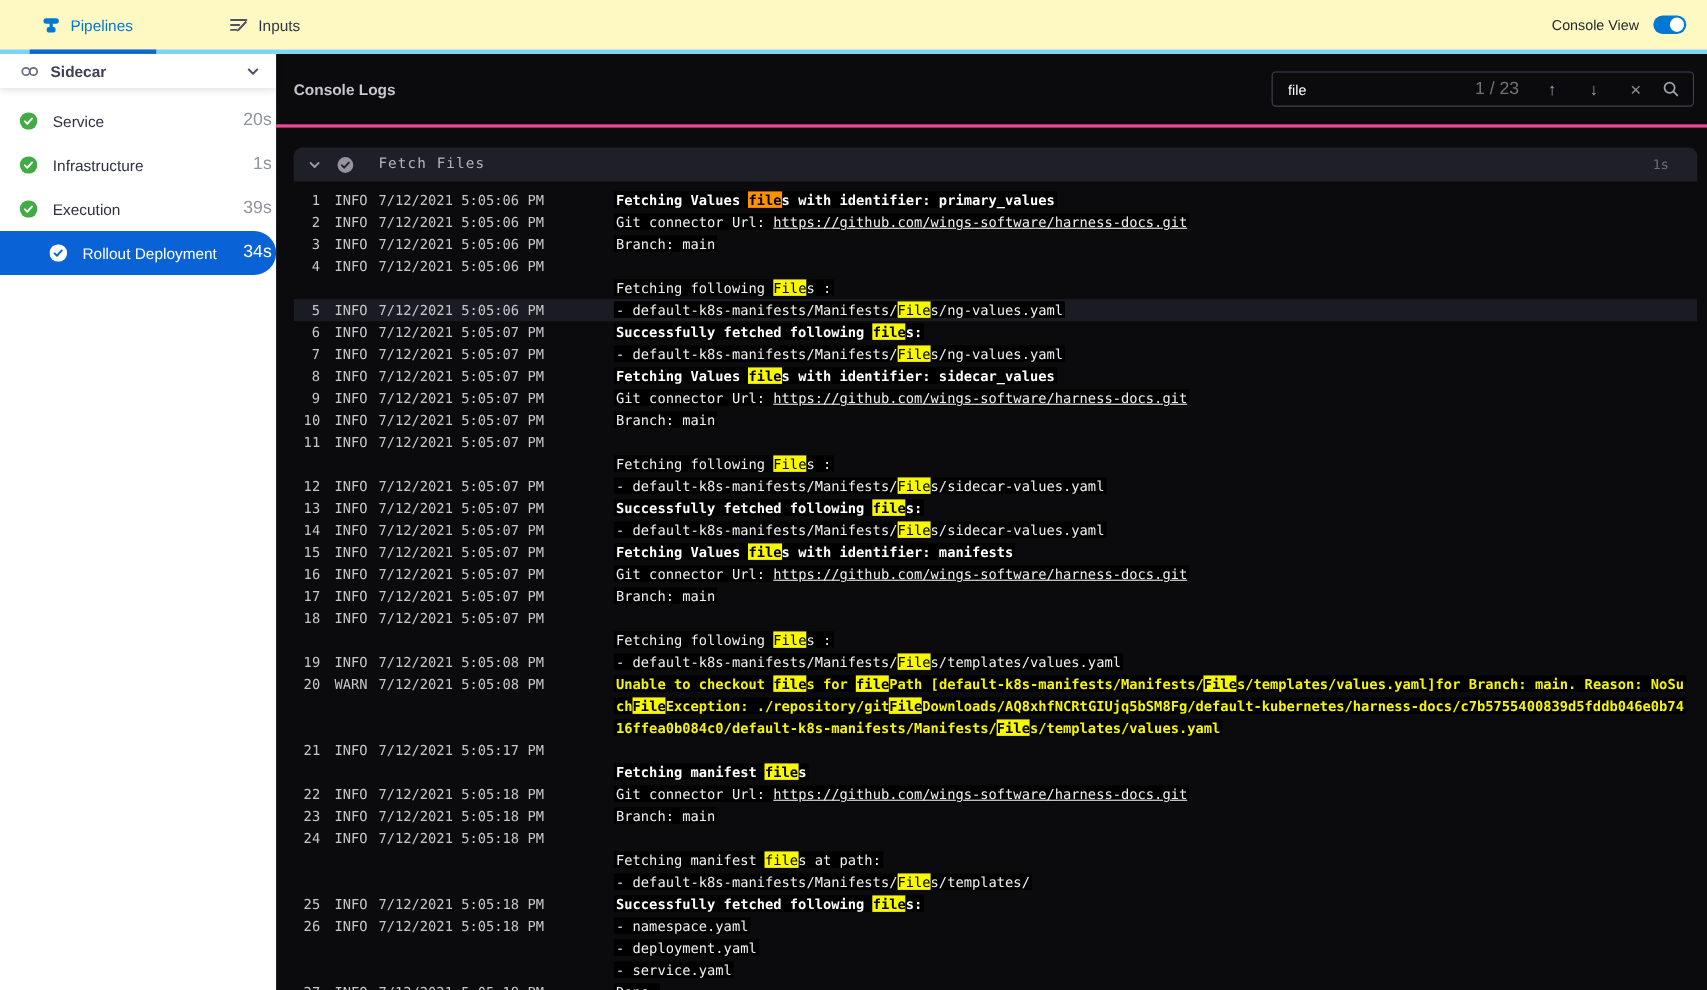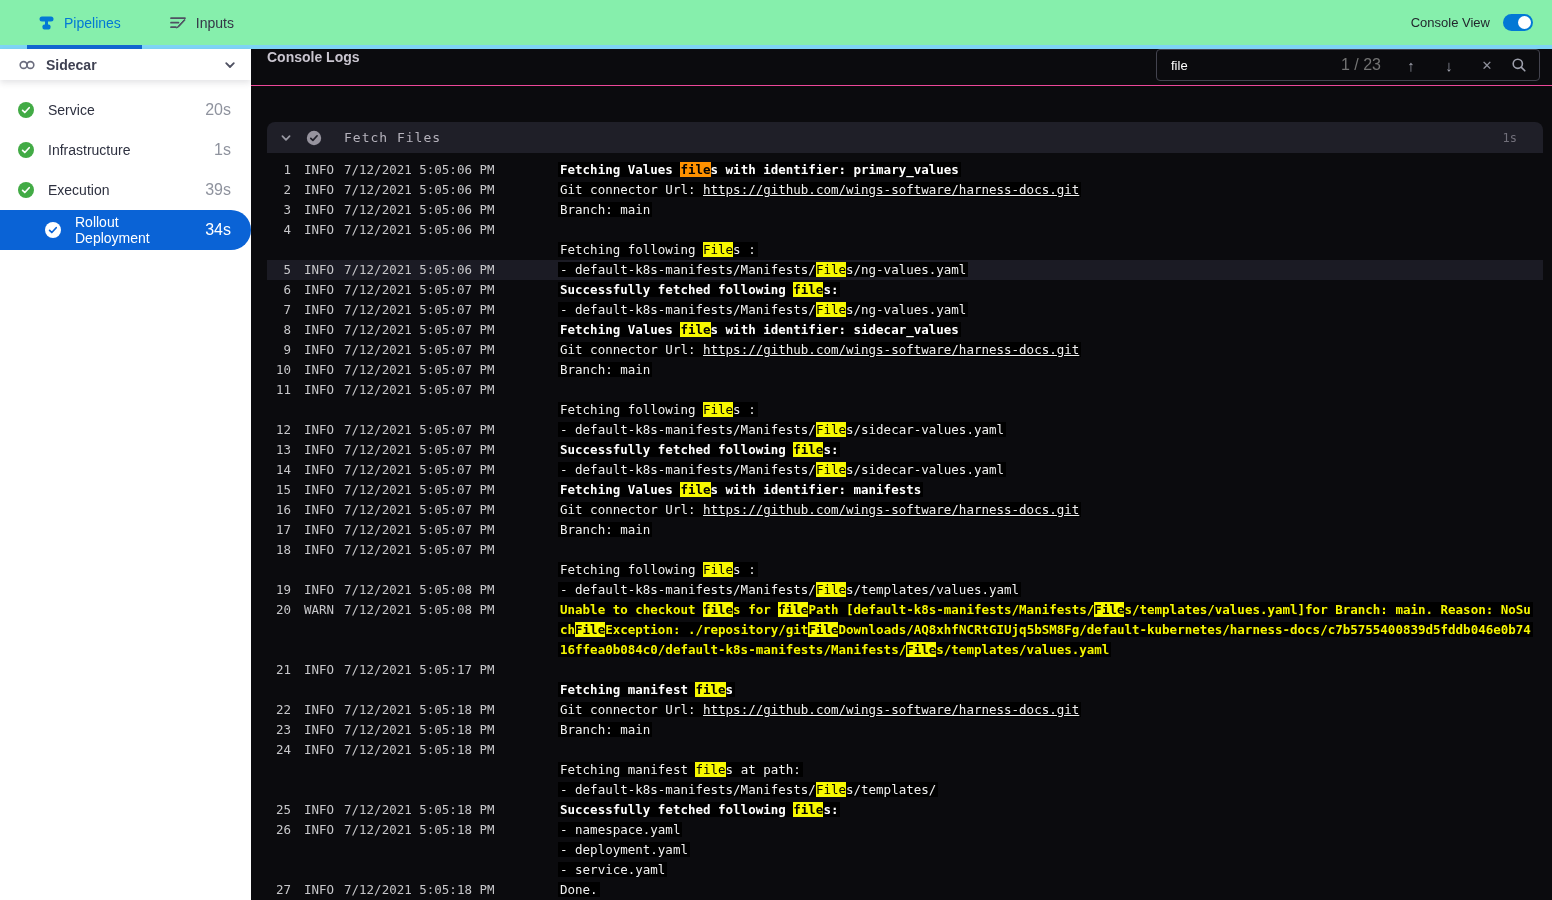--- a/index.html
+++ b/index.html
@@ -1,50 +1,50 @@
 <!DOCTYPE html>
 <html><head>
 <meta charset="utf-8">
 <style>
   html,body{margin:0;padding:0;width:1552px;height:900px;overflow:hidden;background:#fff;
     font-family:"Liberation Sans",sans-serif;}
   *{box-sizing:border-box}
 
   
-  .top-nav{height:45px;background:#86efac;display:flex;align-items:center;padding-left:38px;}
+  .top-nav{height:45px;background:#fef9c3;display:flex;align-items:center;padding-left:38px;gap:39px;}
   .tab{display:flex;align-items:center;gap:9px;font-size:14px;font-weight:500;color:#343647;cursor:pointer;}
   .tab + .tab{margin-left:48px;}
   .tab.active{color:#0278d5;}
   .nav-right{margin-left:auto;display:flex;align-items:center;gap:13px;padding-right:19px;}
   .nav-right .cv-label{font-size:13px;color:#22272d;}
   .toggle{width:30px;height:17px;border-radius:9px;background:#cfd3da;position:relative;cursor:pointer;}
   .toggle.on{background:#0278d5;}
   .toggle .knob{position:absolute;top:2px;left:2px;width:13px;height:13px;border-radius:50%;background:#fff;}
   .toggle.on .knob{left:auto;right:2px;}
   .accent-bar{height:4px;background:#7ed4f5;position:relative;}
   .accent-active{position:absolute;left:27px;top:0;width:115px;height:4px;background:#1266d1;}
 
   
   .app{display:flex;height:851px;}
   .sidebar{width:251px;background:#fff;flex:none;display:flex;flex-direction:column;}
   .stage-header{height:31px;display:flex;align-items:center;gap:10px;padding:0 14px 0 18px;
     box-shadow:0 3px 6px rgba(40,41,61,.12);position:relative;z-index:2;cursor:pointer;}
   .stage-label{font-size:14px;font-weight:600;color:#3f4152;flex:1;}
   .steps{padding-top:10px;}
-  .step{height:40px;display:flex;align-items:center;padding-left:18px;padding-right:20px;gap:12px;cursor:pointer;}
+  .step{height:40px;display:flex;align-items:center;padding-left:18px;padding-right:4px;gap:12px;cursor:pointer;}
   .step-label{font-size:14px;color:#2e3140;flex:1;margin-left:2px;}
   .step-dur{font-size:16px;color:#8f939e;}
   .step.sel{background:#0a63d6;border-radius:0 20px 20px 0;padding-left:45px;}
   .step.sel .step-label{color:#fff;font-weight:500;}
   .step.sel .step-dur{color:#fff;}
 
   
   .console{flex:1;background:#0b0b0e;display:flex;flex-direction:column;min-width:0;}
-  .console-header{height:37px;flex:none;display:flex;align-items:flex-start;padding:0 12px 0 16px;
-    border-bottom:1px solid #ec4899;}
+  .console-header{height:67px;flex:none;display:flex;align-items:center;padding:0 12px 0 16px;
+    border-bottom:3px solid #ec4899;}
   .console-title{font-size:14px;font-weight:700;color:#c9c5cf;}
   .searchbox{margin-left:auto;width:384px;height:32px;border:1px solid #43434e;border-radius:4px;
     display:flex;align-items:center;padding:0 12px;gap:0;}
   .searchbox input{flex:1;background:transparent;border:none;outline:none;color:#fff;
     font-size:13px;font-family:"Liberation Sans",sans-serif;min-width:0;}
   .search-counter{font-size:16px;color:#737373;margin-right:6px;white-space:nowrap;}
   .sbtn{width:28px;text-align:center;font-size:15px;color:#9ea0ac;cursor:pointer;flex:none;margin-left:10px;}
   .sbtn.close{font-size:13px;color:#8f909b;}
   .mag{margin-left:10px;flex:none;display:flex;align-items:center;}
 

